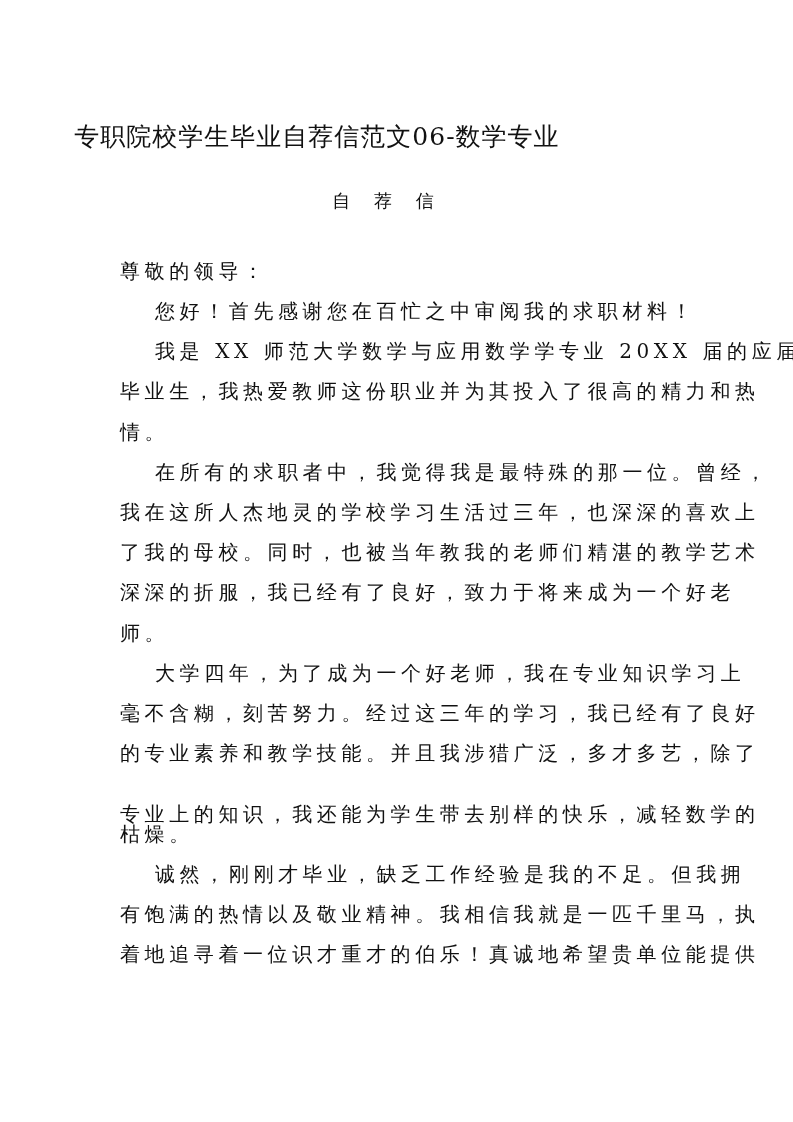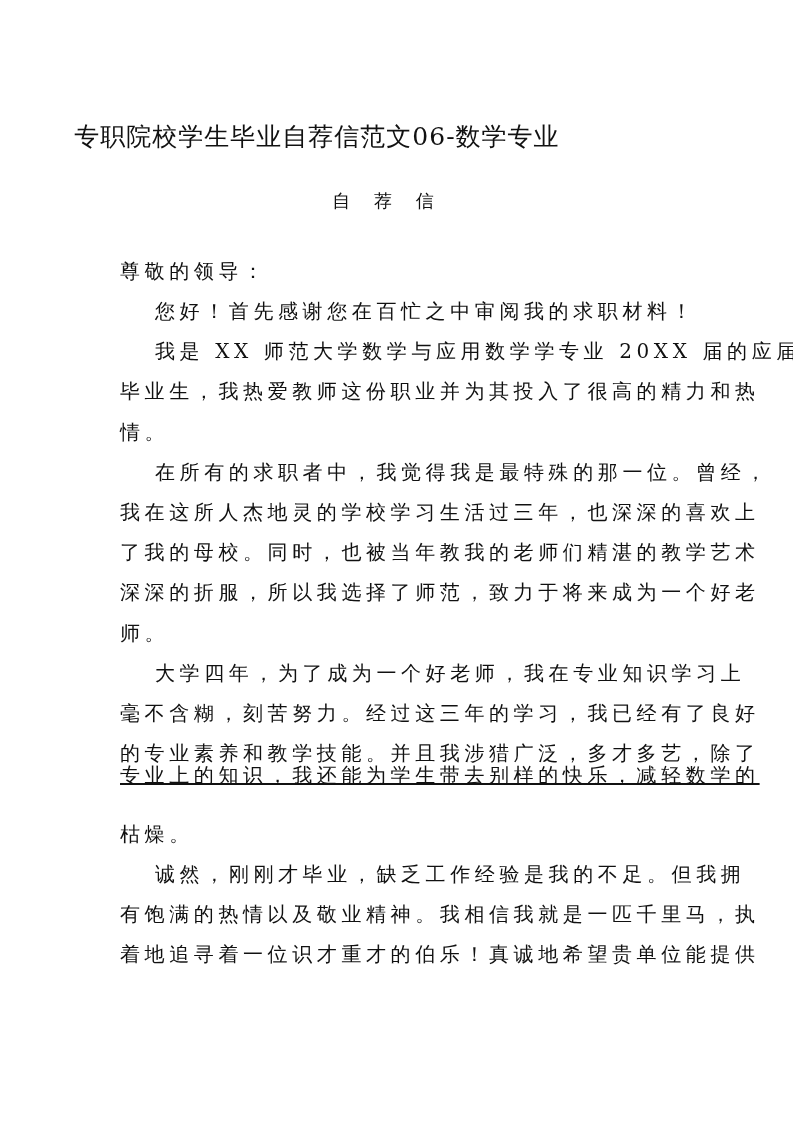--- a/index.html
+++ b/index.html
@@ -21,23 +21,23 @@
 <div class="line" style="top:258px">尊敬的领导：</div>
 
 <div id="body-lines">
     <div class="line indent" style="top: 298px;">您好！首先感谢您在百忙之中审阅我的求职材料！</div>
     <div class="line indent" style="top: 338.2px;">我是 XX 师范大学数学与应用数学学专业 20XX 届的应届</div>
     <div class="line" style="top: 378px;">毕业生，我热爱教师这份职业并为其投入了很高的精力和热</div>
     <div class="line" style="top: 418.6px;">情。</div>
     <div class="line indent" style="top: 458.8px;">在所有的求职者中，我觉得我是最特殊的那一位。曾经，</div>
     <div class="line" style="top: 499px;">我在这所人杰地灵的学校学习生活过三年，也深深的喜欢上</div>
     <div class="line" style="top: 539.2px;">了我的母校。同时，也被当年教我的老师们精湛的教学艺术</div>
-    <div class="line" style="top: 579.4px;">深深的折服，所以我选择了师范，致力于将来成为一个好老</div>
+    <div class="line" style="top: 579.4px;">深深的折服，我已经有了良好，致力于将来成为一个好老</div>
     <div class="line" style="top: 619.6px;">师。</div>
     <div class="line indent" style="top: 659.8px;">大学四年，为了成为一个好老师，我在专业知识学习上</div>
     <div class="line" style="top: 700px;">毫不含糊，刻苦努力。经过这三年的学习，我已经有了良好</div>
     <div class="line" style="top: 740.2px;">的专业素养和教学技能。并且我涉猎广泛，多才多艺，除了</div>
-    <div class="line" style="top: 762px; text-decoration: underline;">专业上的知识，我还能为学生带去别样的快乐，减轻数学的</div>
+    <div class="line" style="top: 801px;">专业上的知识，我还能为学生带去别样的快乐，减轻数学的</div>
     <div class="line" style="top: 820.6px;">枯燥。</div>
     <div class="line indent" style="top: 860.8px;">诚然，刚刚才毕业，缺乏工作经验是我的不足。但我拥</div>
     <div class="line" style="top: 901px;">有饱满的热情以及敬业精神。我相信我就是一匹千里马，执</div>
     <div class="line" style="top: 941px; text-align: center;">着地追寻着一位识才重才的伯乐！真诚地希望贵单位能提供</div>
   </div>
 
 </body></html>

